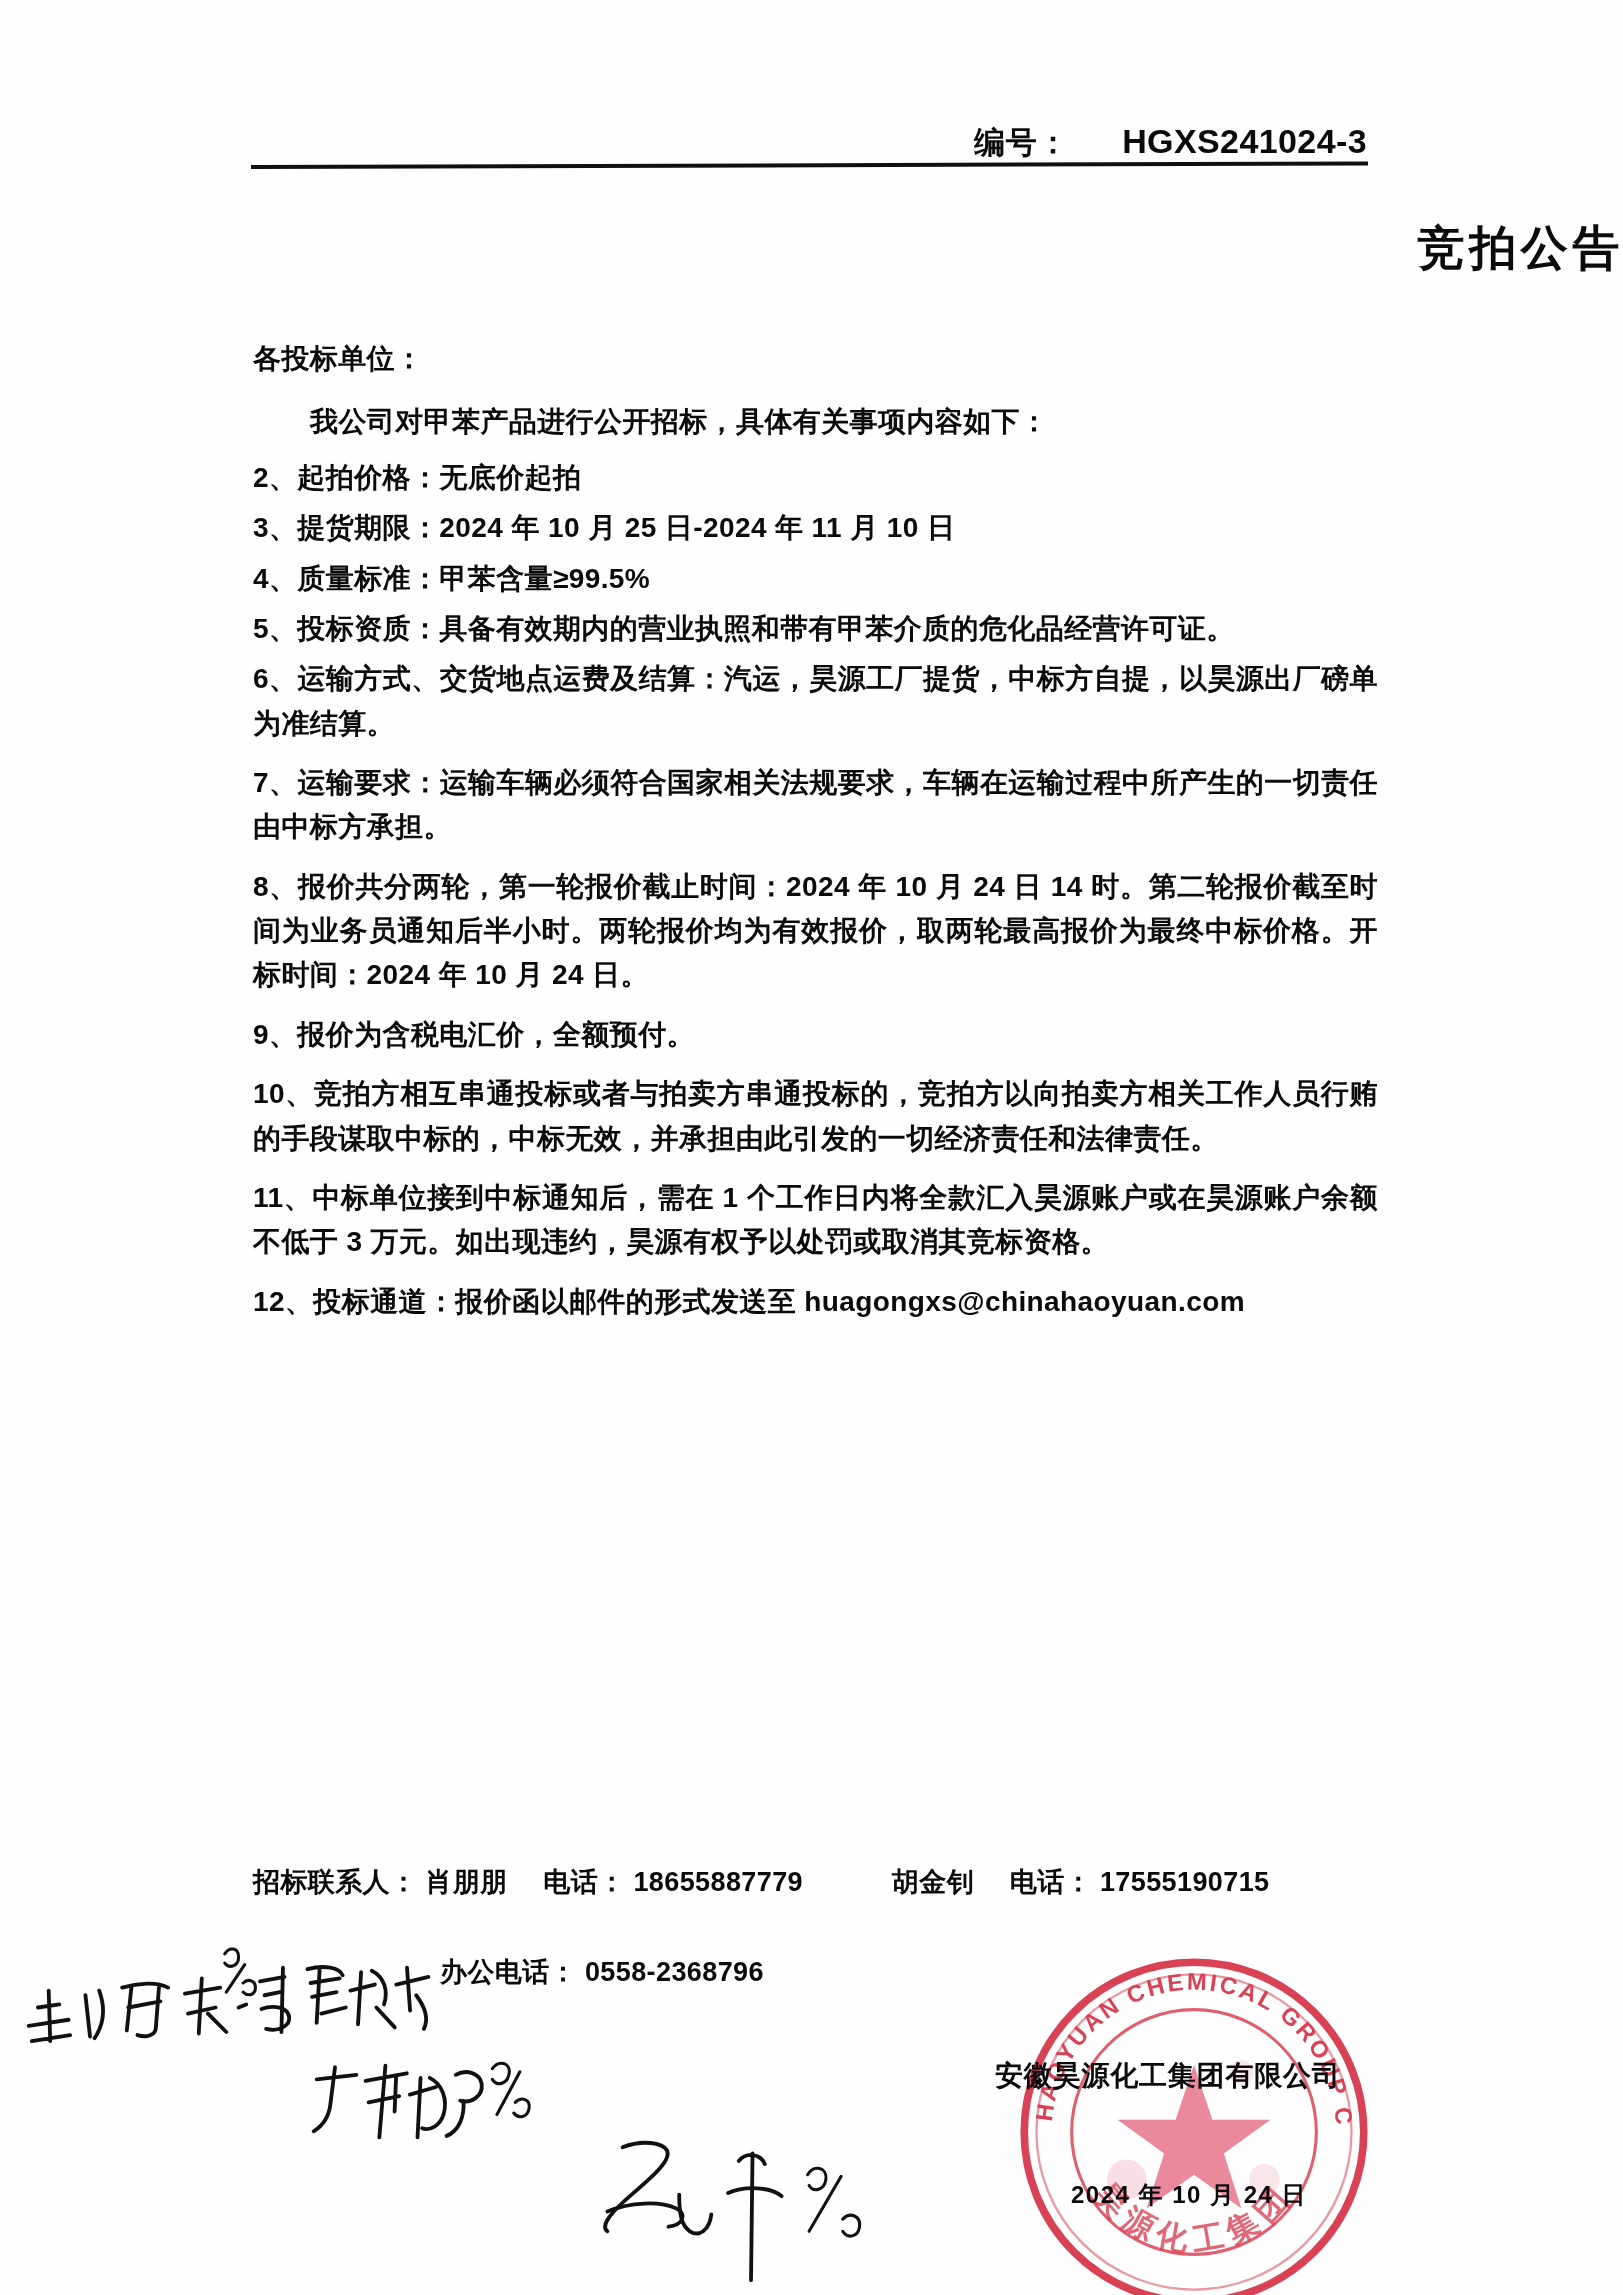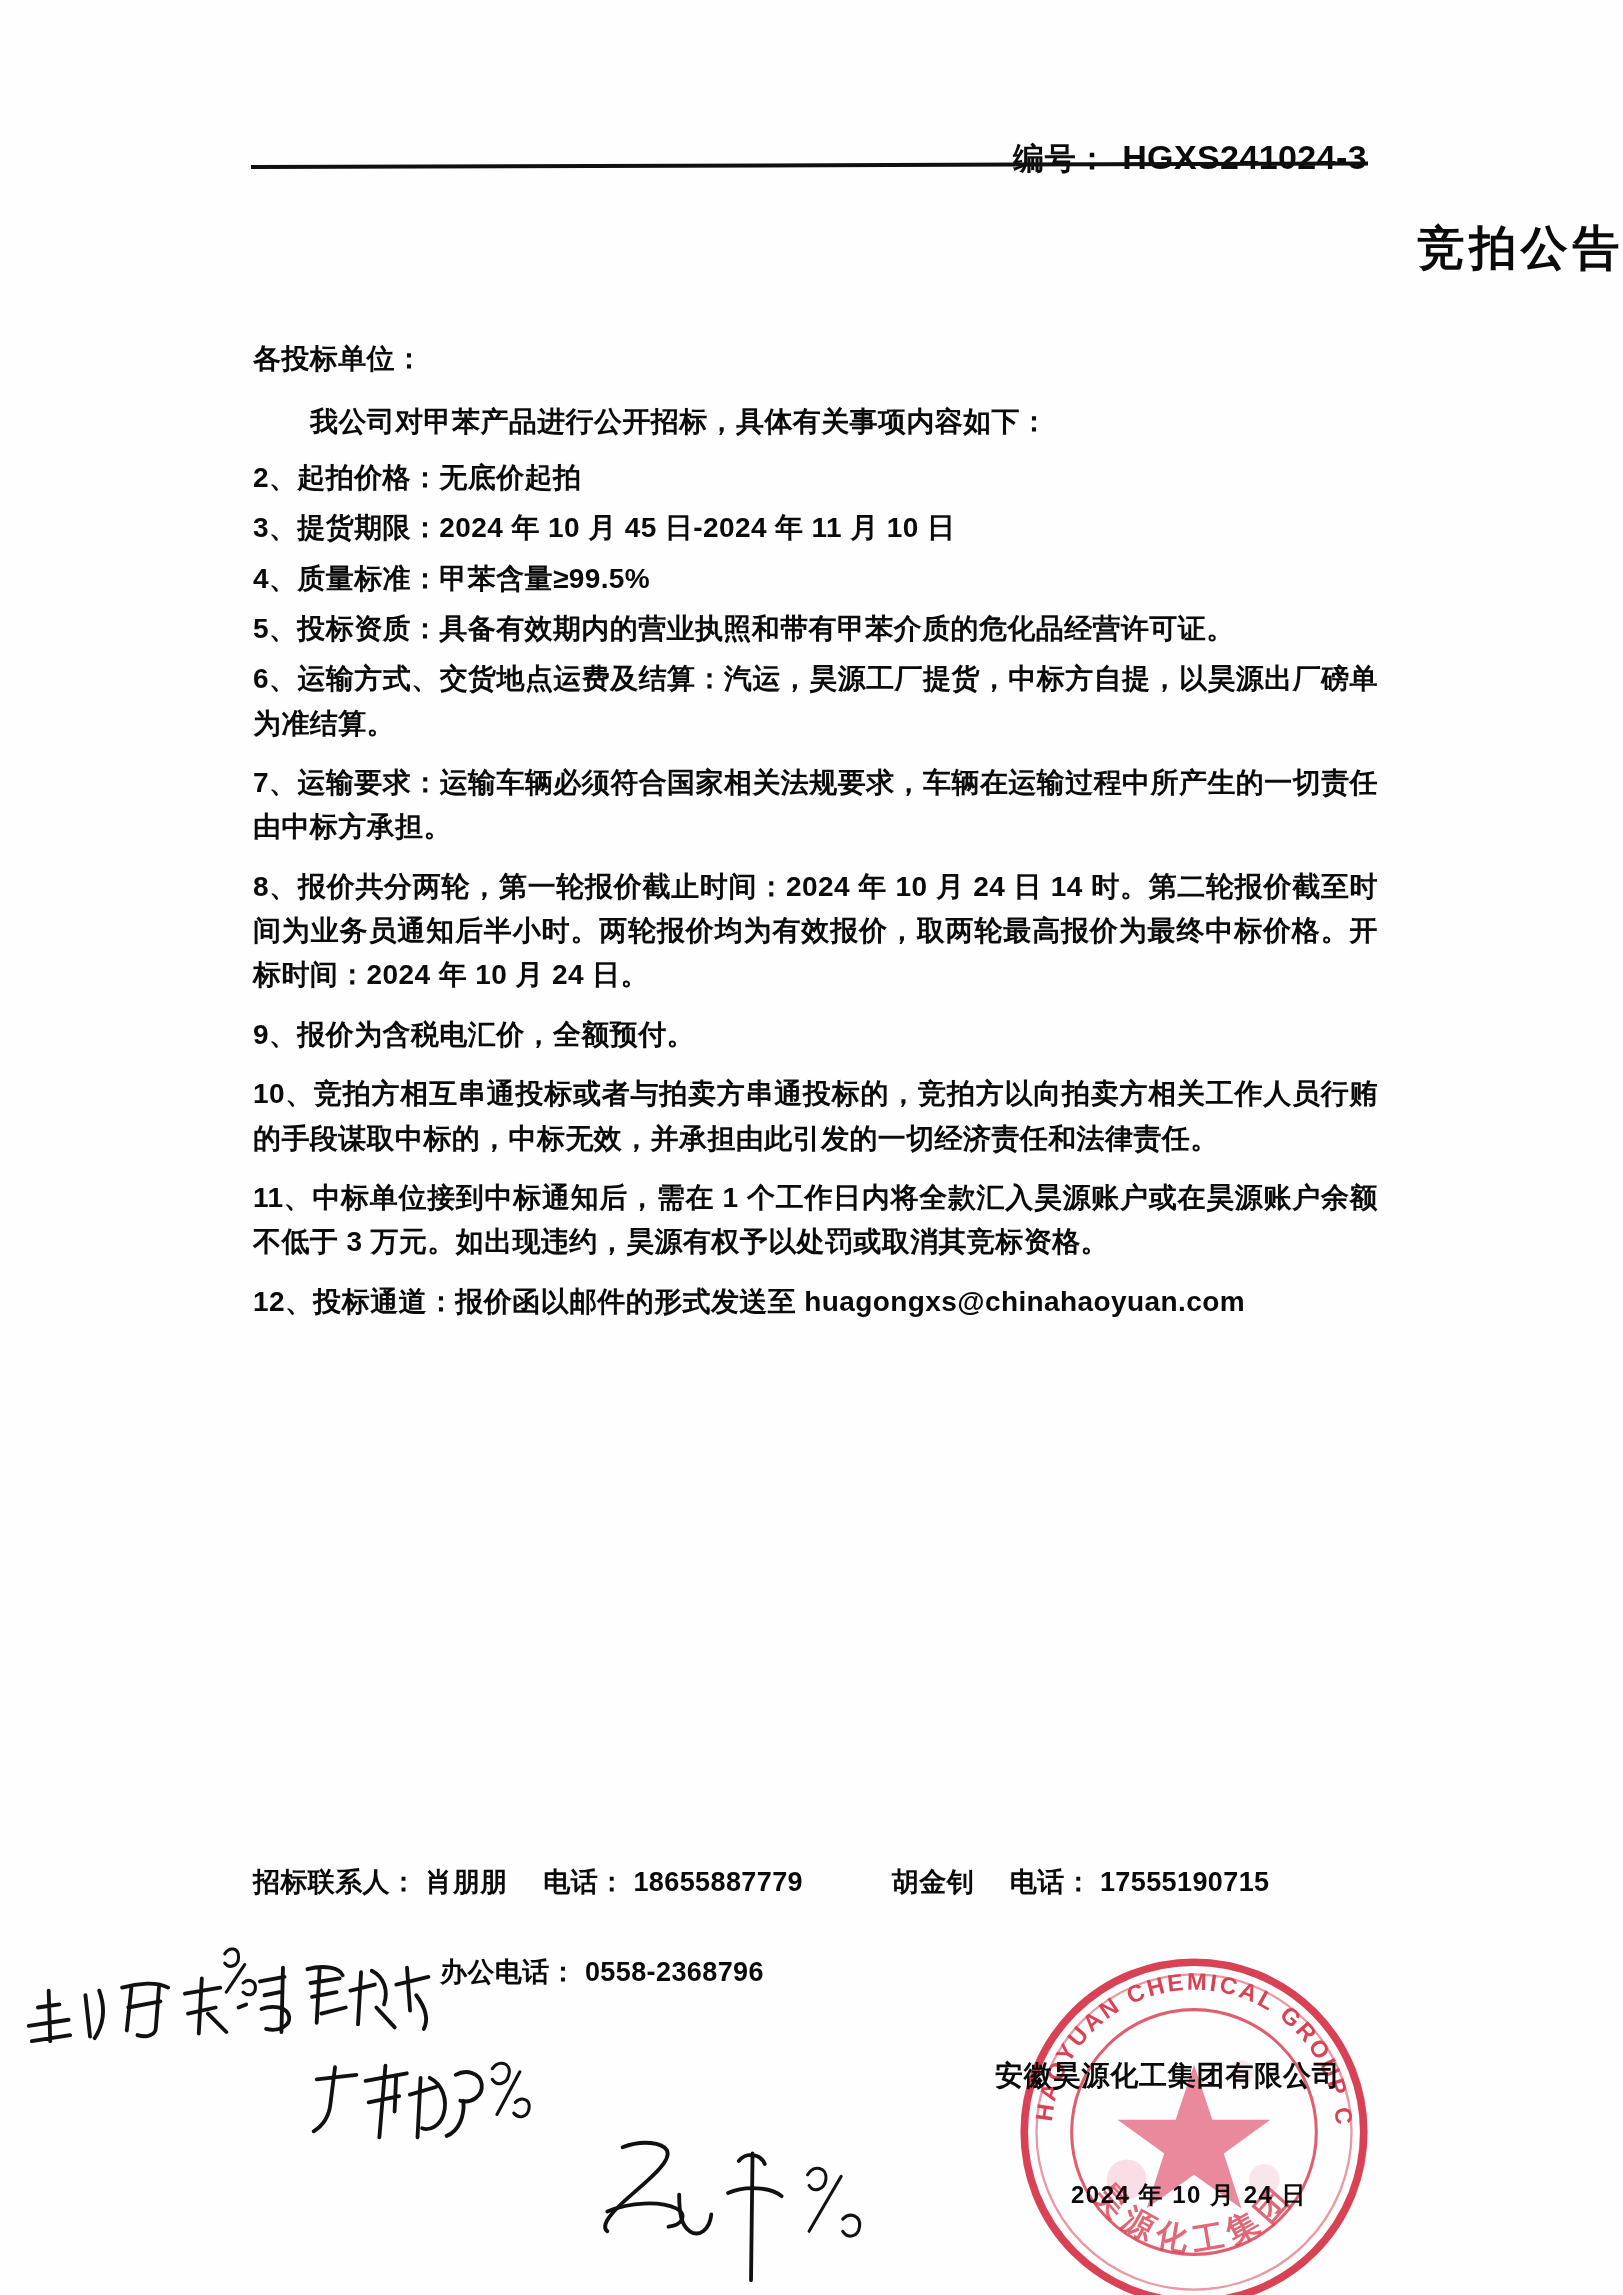--- a/index.html
+++ b/index.html
@@ -16,26 +16,27 @@
     width: 1624px;
     height: 2295px;
     background: #fefefe;
     overflow: hidden;
   }
 
   
   .header-row {
     position: absolute;
     left: 253px;
-    top: 104px;
+    top: 88px;
     width: 1114px;
     height: 70px;
     display: flex;
     align-items: flex-end;
     justify-content: flex-end;
+    gap: 39px;
   }
   .hdr-label {
     font-family: "Liberation Sans", "DejaVu Sans", sans-serif;
     font-weight: bold;
     font-size: 31px;
     letter-spacing: 0.8px;
     line-height: 1;
     margin-right: 13.8px;
     white-space: nowrap;
   }
@@ -180,21 +181,21 @@
   </div>
   <div class="header-rule"></div>
 
   <div class="doc-title">竞拍公告</div>
 
   <div class="body-wrap">
     <p class="para salutation">各投标单位：</p>
     <p class="para lead">我公司对甲苯产品进行公开招标，具体有关事项内容如下：</p>
 
     <p class="para item">2、起拍价格：无底价起拍</p>
-    <p class="para item">3、提货期限：2024 年 10 月 45 日-2024 年 11 月 10 日</p>
+    <p class="para item">3、提货期限：2024 年 10 月 25 日-2024 年 11 月 10 日</p>
     <p class="para item">4、质量标准：甲苯含量≥99.5%</p>
     <p class="para item">5、投标资质：具备有效期内的营业执照和带有甲苯介质的危化品经营许可证。</p>
     <p class="para item-gap">6、运输方式、交货地点运费及结算：汽运，昊源工厂提货，中标方自提，以昊源出厂磅单为准结算。</p>
     <p class="para item-gap">7、运输要求：运输车辆必须符合国家相关法规要求，车辆在运输过程中所产生的一切责任由中标方承担。</p>
     <p class="para item-gap">8、报价共分两轮，第一轮报价截止时间：2024 年 10 月 24 日 14 时。第二轮报价截至时间为业务员通知后半小时。两轮报价均为有效报价，取两轮最高报价为最终中标价格。开标时间：2024 年 10 月 24 日。</p>
     <p class="para item-gap">9、报价为含税电汇价，全额预付。</p>
     <p class="para item-gap">10、竞拍方相互串通投标或者与拍卖方串通投标的，竞拍方以向拍卖方相关工作人员行贿的手段谋取中标的，中标无效，并承担由此引发的一切经济责任和法律责任。</p>
     <p class="para item-gap">11、中标单位接到中标通知后，需在 1 个工作日内将全款汇入昊源账户或在昊源账户余额不低于 3 万元。如出现违约，昊源有权予以处罚或取消其竞标资格。</p>
     <p class="para item-gap2">12、投标通道：报价函以邮件的形式发送至 huagongxs@chinahaoyuan.com</p>
   </div>

